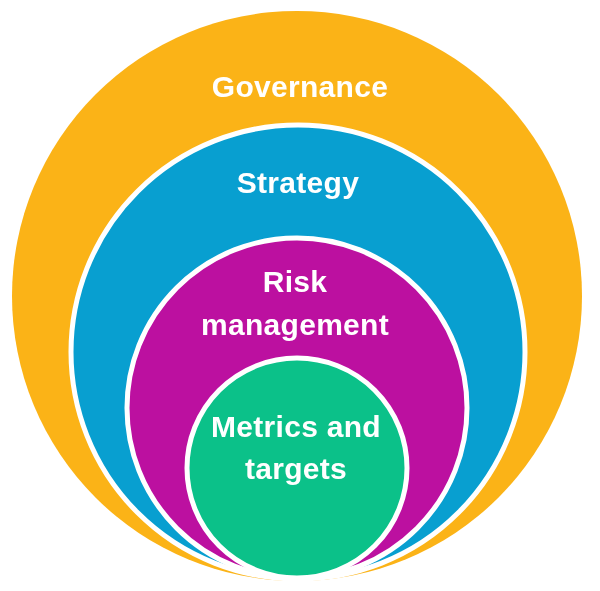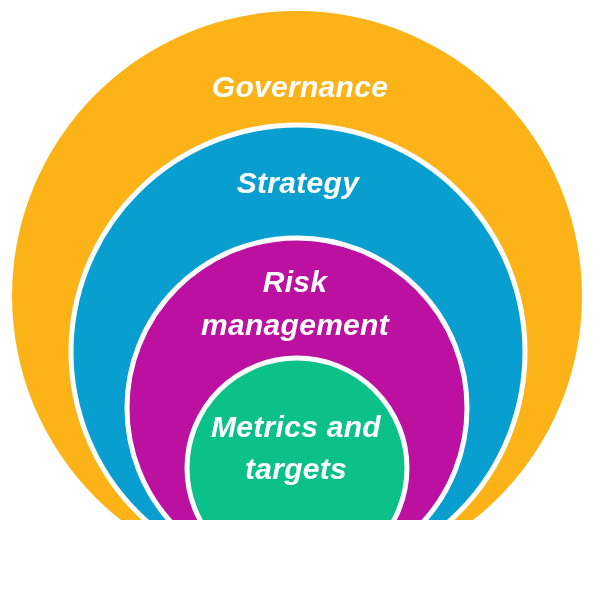--- a/index.html
+++ b/index.html
@@ -3,24 +3,23 @@
 <meta charset="utf-8">
 <style>
   html, body {
     margin: 0;
     padding: 0;
     background: #FFFFFF;
   }
   .stage {
     position: relative;
     width: 600px;
-    height: 520px;
+    height: 591px;
     background: #FFFFFF;
     overflow: hidden;
-    font-style: italic;
   }
   .stage svg {
     display: block;
     width: 600px;
     height: 591px;
   }
   .ring-sep {
     stroke: #FFFFFF;
     stroke-width: 5;
   }

